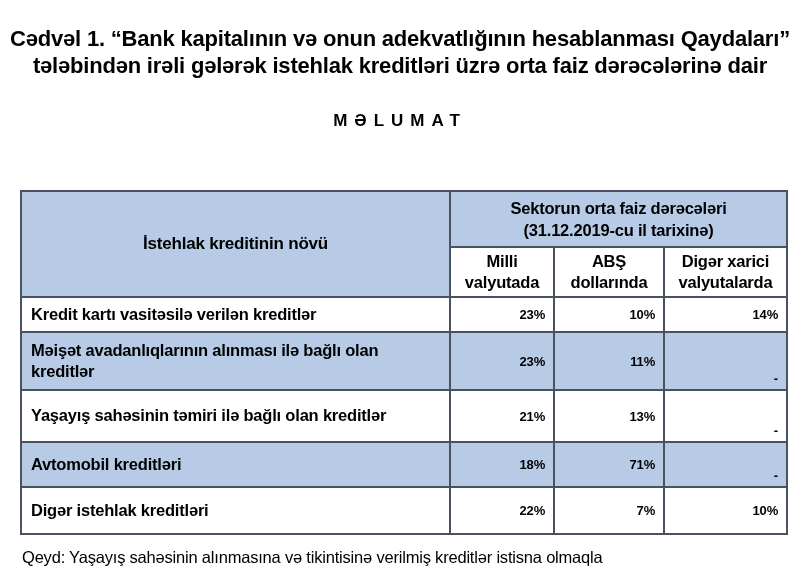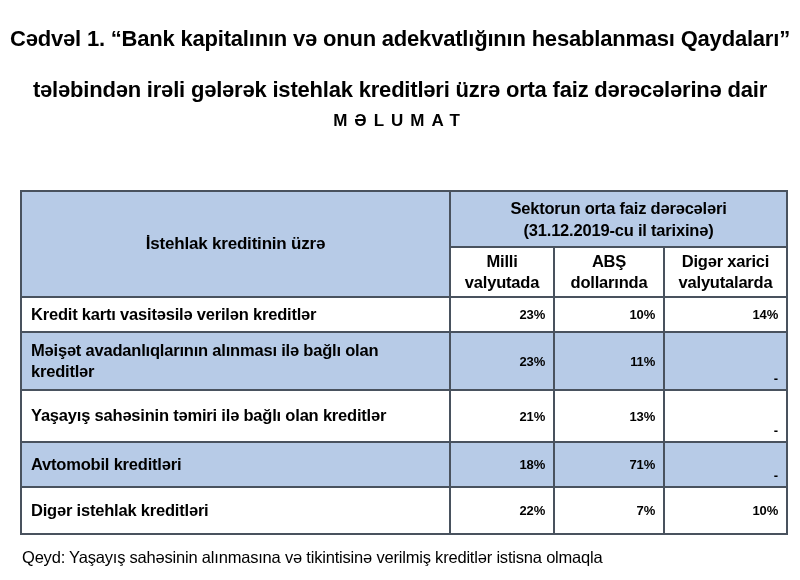--- a/index.html
+++ b/index.html
@@ -11,21 +11,21 @@
     font-family: "Liberation Sans", "DejaVu Sans", sans-serif;
     color: #000;
   }
   .title-line {
     position: absolute; left: 0; right: 0;
     text-align: center;
     font-size: 22px; font-weight: bold;
     letter-spacing: -0.2px;
   }
   .title-line1 { top: 26px; }
-  .title-line2 { top: 77px; }
+  .title-line2 { top: 53px; }
   .doc-heading {
     position: absolute; left: 0; right: 0; top: 111px;
     text-align: center;
     font-size: 17px; font-weight: bold;
     letter-spacing: 7px;
   }
   table.rates {
     position: absolute; top: 190px; left: 20px;
     width: 766px;
     border-collapse: collapse;
@@ -88,21 +88,21 @@
 
 <table class="rates">
   <colgroup>
     <col style="width:429px">
     <col style="width:104px">
     <col style="width:110px">
     <col style="width:123px">
   </colgroup>
   <thead>
     <tr class="hdr1">
-      <th class="blue type-col" rowspan="2">İstehlak kreditinin üzrə</th>
+      <th class="blue type-col" rowspan="2">İstehlak kreditinin növü</th>
       <th class="blue group" colspan="3">
         <span class="gl">Sektorun orta faiz dərəcələri</span>
         <span class="gl">(31.12.2019-cu il tarixinə)</span>
       </th>
     </tr>
     <tr class="hdr2">
       <th class="sub">Milli valyutada</th>
       <th class="sub">ABŞ dollarında</th>
       <th class="sub">Digər xarici valyutalarda</th>
     </tr>

